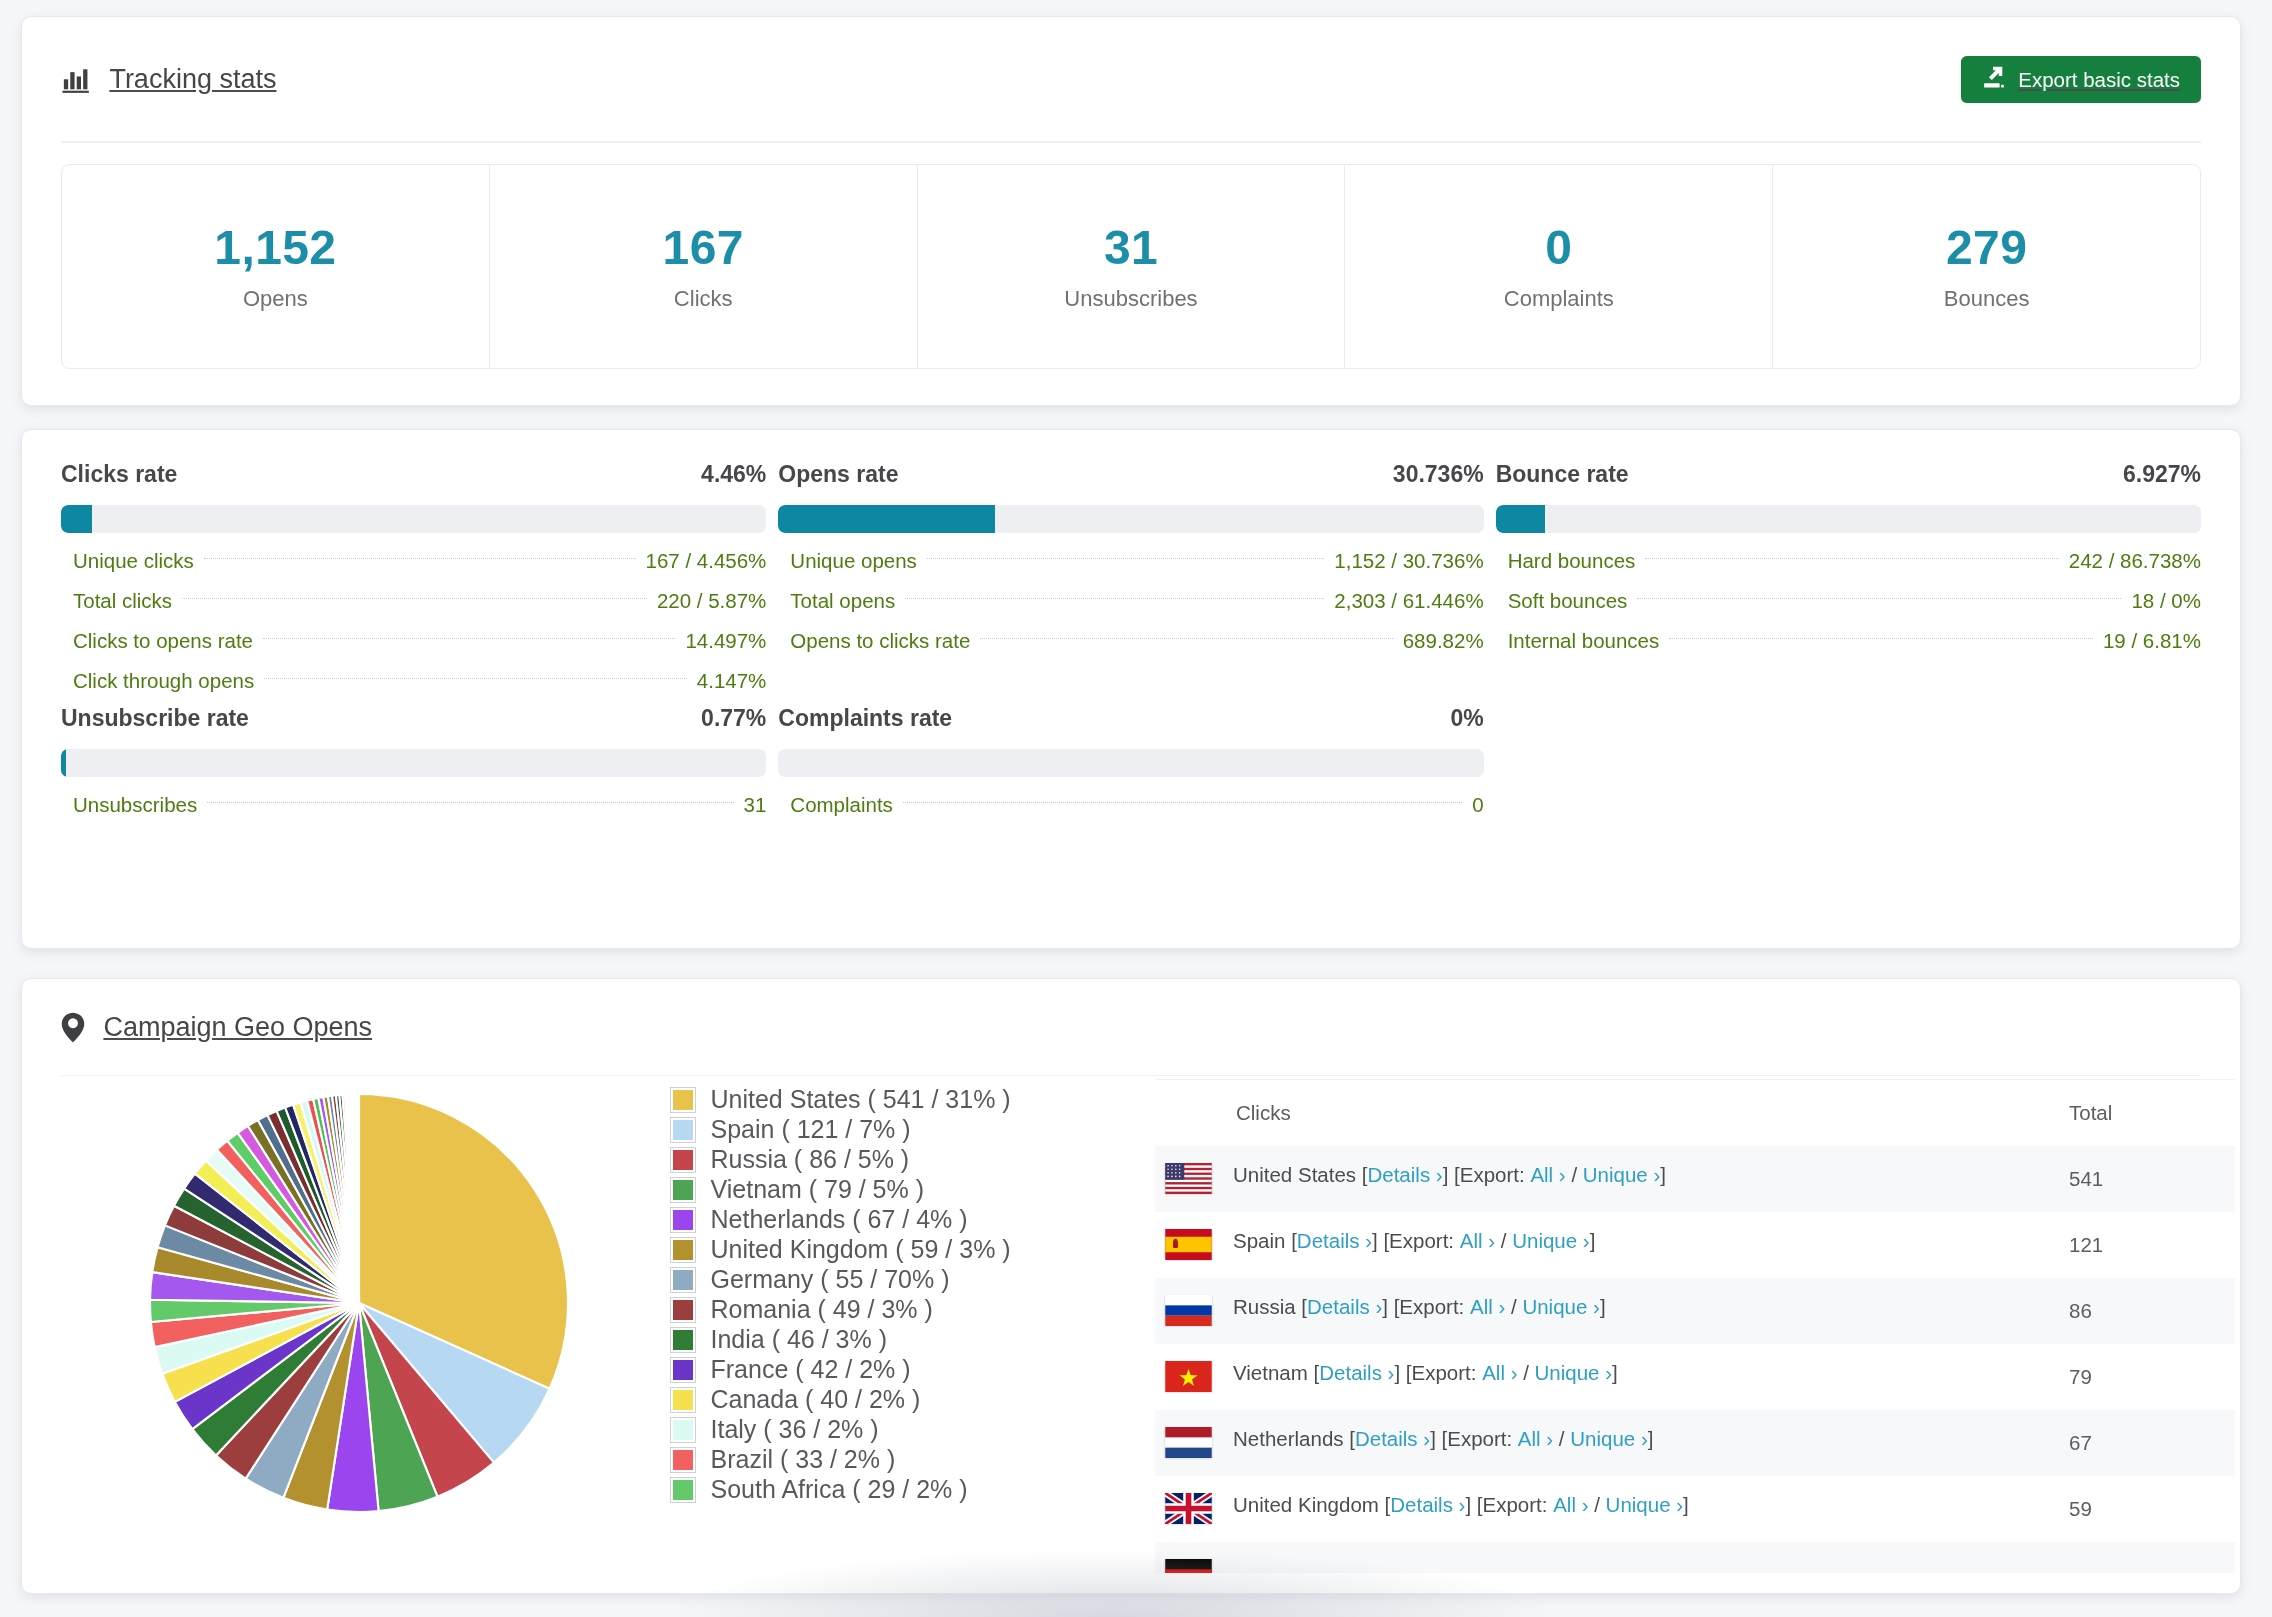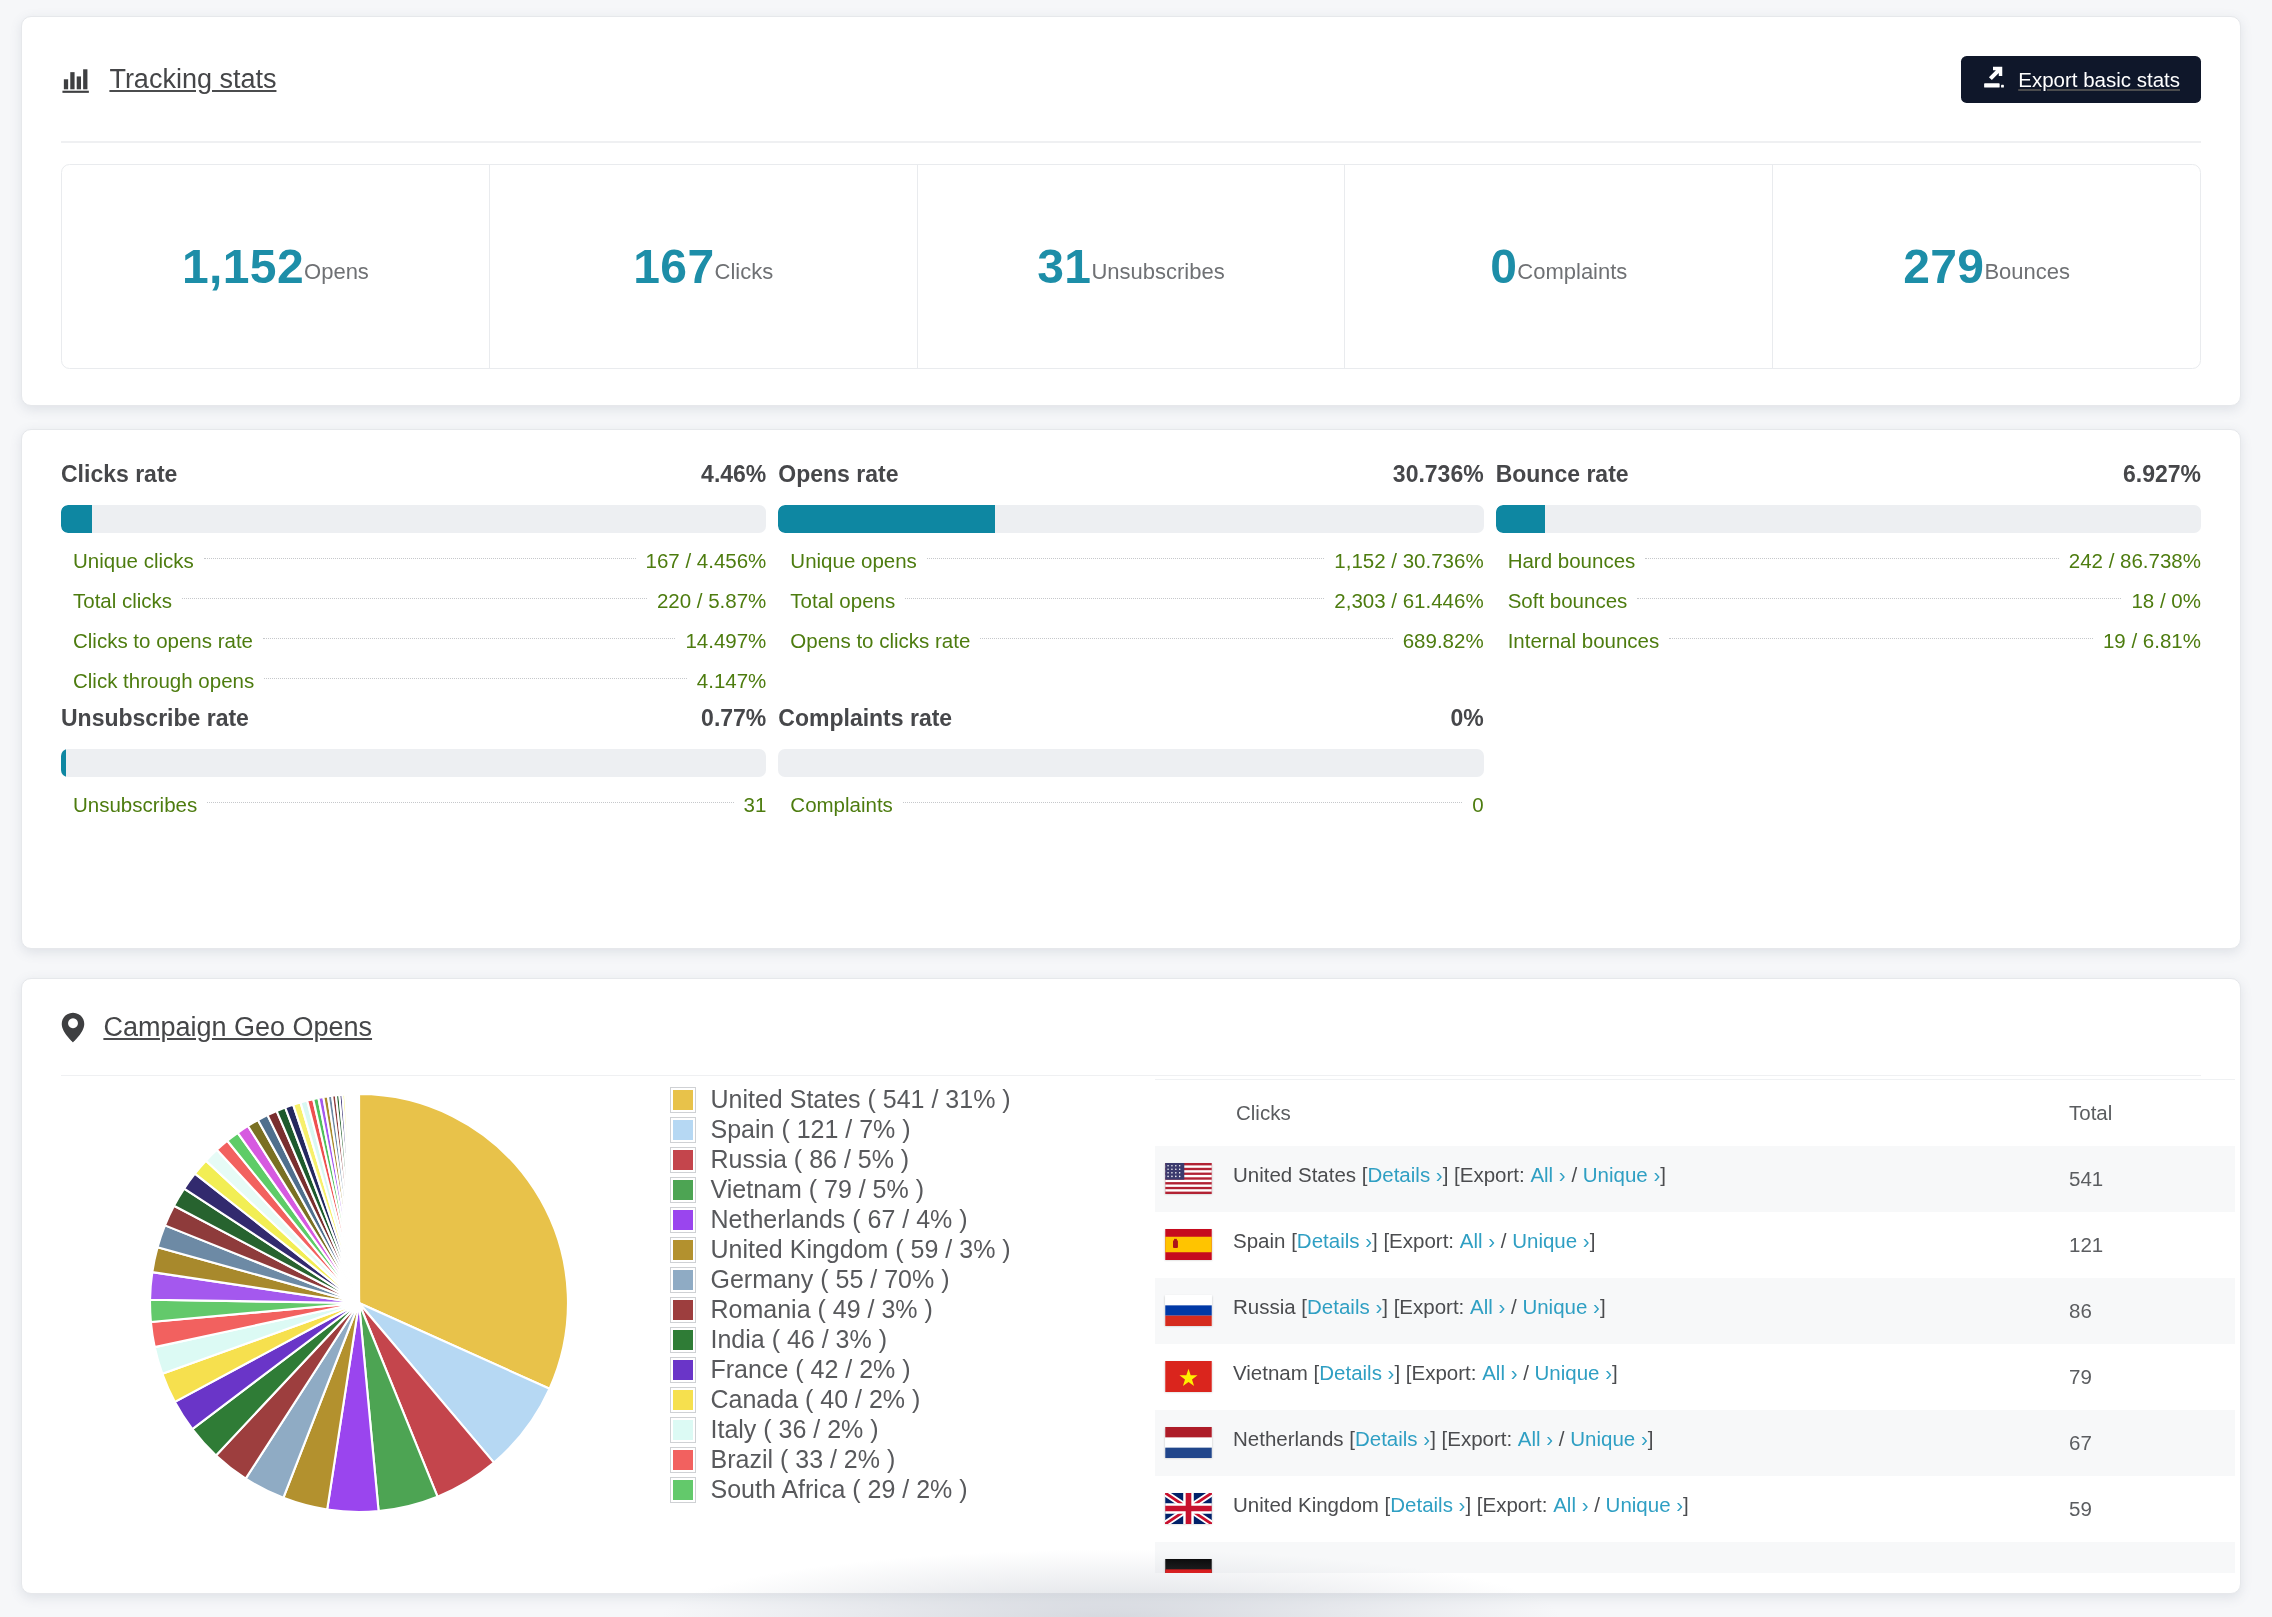--- a/index.html
+++ b/index.html
@@ -29,28 +29,28 @@
   .card-header:after{
     content:'';position:absolute;left:39px;right:39px;bottom:0;height:1.4px;background:#eff0f2;
   }
   .tracking-card .card-header{height:126px;}
   .geo-card .card-header{height:97px;}
   .card-title{display:flex;align-items:center;gap:18.4px;font-size:27px;color:#454648;}
   .card-title .icon{display:flex;align-items:center;}
 
   .export-btn{
     display:flex;align-items:center;gap:12.7px;
-    background:#0f172a;color:#fff;border:none;border-radius:5.6px;
+    background:#15803d;color:#fff;border:none;border-radius:5.6px;
     height:47px;padding:8px 21px;font-size:20.5px;
     font-family:"Liberation Sans", sans-serif;cursor:pointer;
   }
 
   .tracking-body{padding:21px 39px 0;}
   .summary-box{display:flex;height:203px;border:1.4px solid #e9ebee;border-radius:8.5px;overflow:hidden;background:#fff;}
-  .stat-cell{flex:1;display:flex;flex-direction:row;align-items:center;justify-content:center;border-right:1.4px solid #e9ebee;}
+  .stat-cell{flex:1;display:flex;flex-direction:column;align-items:center;justify-content:center;border-right:1.4px solid #e9ebee;}
   .stat-cell:last-child{border-right:none;}
   .stat-value{font-size:48px;font-weight:700;color:#1d8ea8;letter-spacing:0.4px;}
   .stat-label{font-size:22px;color:#6f7174;margin-top:11.3px;}
 
   .rates-grid{padding:31px 39px 0;display:grid;grid-template-columns:repeat(3,1fr);column-gap:44px;row-gap:37px;gap:12px;}
   .rate-title-row{display:flex;justify-content:space-between;align-items:baseline;font-size:23px;font-weight:700;color:#46474a;}
   .progress-track{margin:17px 0 10px;height:28px;background:#edeff2;border-radius:7px;overflow:hidden;}
   .progress-fill{height:100%;background:#0e87a2;border-radius:7px 0 0 7px;}
   .rate-row{display:flex;align-items:center;font-size:20.5px;color:#4d7c0f;margin-top:16px;margin-left:12px;}
   .leader{flex:1;border-bottom:1.4px dotted #c6c8cb;margin:0 10px 5px;}

